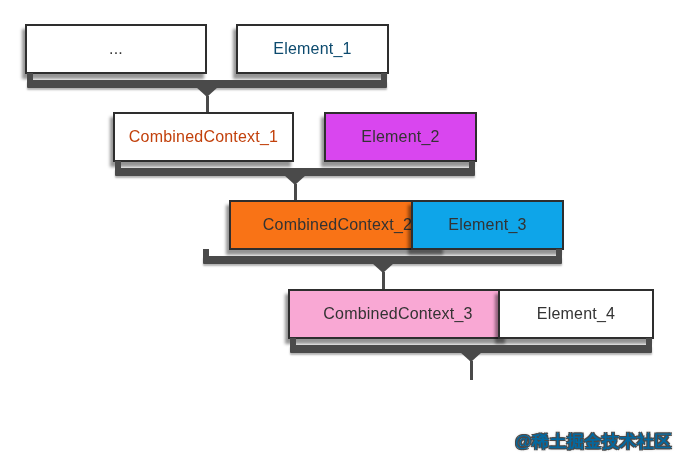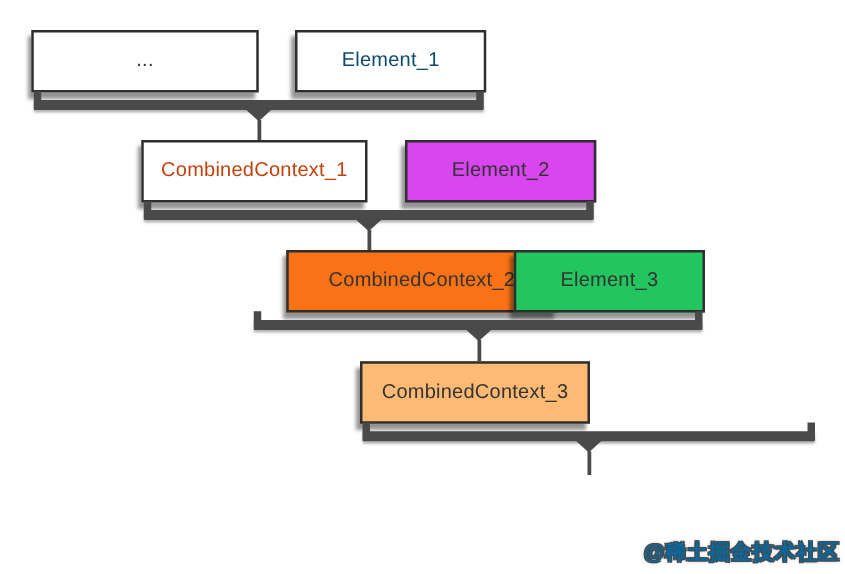--- a/index.html
+++ b/index.html
@@ -46,26 +46,27 @@
     <div class="tri" style="left: 196px; top: 87px; border-top-color: rgb(74, 74, 74);"></div>
     <div class="stem" style="left: 206px; top: 96px; height: 18px; background: rgb(74, 74, 74);"></div>
     <div class="node" style="left: 113px; top: 112px; width: 181px; background: rgb(255, 255, 255); border-color: rgb(46, 46, 46); color: #c2410c;">CombinedContext_1</div>
     <div class="node" style="left: 324px; top: 112px; width: 153px; background: #d946ef; border-color: rgb(46, 46, 46); color: rgb(51, 51, 51);">Element_2</div>
     <div class="band" style="left: 115px; top: 168px; width: 360px; background: rgb(74, 74, 74);"></div>
     <div class="tick" style="left: 115px; top: 161px; background: rgb(74, 74, 74);"></div>
     <div class="tick" style="left: 469px; top: 161px; background: rgb(74, 74, 74);"></div>
     <div class="tri" style="left: 284px; top: 175px; border-top-color: rgb(74, 74, 74);"></div>
     <div class="stem" style="left: 294px; top: 184px; height: 18px; background: rgb(74, 74, 74);"></div>
     <div class="node" style="left: 201px; top: 200px; width: 217px; background: #f97316; border-color: rgb(46, 46, 46); color: rgb(51, 51, 51); margin-left: 28px;">CombinedContext_2</div>
-    <div class="node" style="left: 411px; top: 200px; width: 153px; background: #22c55e; border-color: rgb(46, 46, 46); color: rgb(51, 51, 51);">Element_3</div>
+    <div class="node" style="left: 411px; top: 200px; width: 153px; background: #0ea5e9; border-color: rgb(46, 46, 46); color: rgb(51, 51, 51);">Element_3</div>
     <div class="band" style="left: 203px; top: 256px; width: 359px; background: rgb(74, 74, 74);"></div>
     <div class="tick" style="left: 203px; top: 249px; background: rgb(74, 74, 74);"></div>
     <div class="tick" style="left: 556px; top: 249px; background: rgb(74, 74, 74);"></div>
     <div class="tri" style="left: 372px; top: 263px; border-top-color: rgb(74, 74, 74);"></div>
     <div class="stem" style="left: 382px; top: 272px; height: 19px; background: rgb(74, 74, 74);"></div>
-    <div class="node" style="left: 288px; top: 289px; width: 184px; background: #fdba74; border-color: rgb(46, 46, 46); color: rgb(51, 51, 51);">CombinedContext_3</div>
+    <div class="node" style="left: 288px; top: 289px; width: 220px; background: #f9a8d4; border-color: rgb(46, 46, 46); color: rgb(51, 51, 51);">CombinedContext_3</div>
+    <div class="node" style="left: 498px; top: 289px; width: 156px; background: rgb(255, 255, 255); border-color: rgb(46, 46, 46); color: rgb(51, 51, 51);">Element_4</div>
     <div class="band" style="left: 290px; top: 345px; width: 362px; background: rgb(74, 74, 74);"></div>
     <div class="tick" style="left: 290px; top: 338px; background: rgb(74, 74, 74);"></div>
     <div class="tick" style="left: 646px; top: 338px; background: rgb(74, 74, 74);"></div>
     <div class="tri" style="left: 460px; top: 352px; border-top-color: rgb(74, 74, 74);"></div>
     <div class="stem" style="left: 470px; top: 361px; height: 19px; background: rgb(74, 74, 74);"></div>
   </div>
 <div id="watermark">@稀土掘金技术社区</div>
 
 </body></html>

